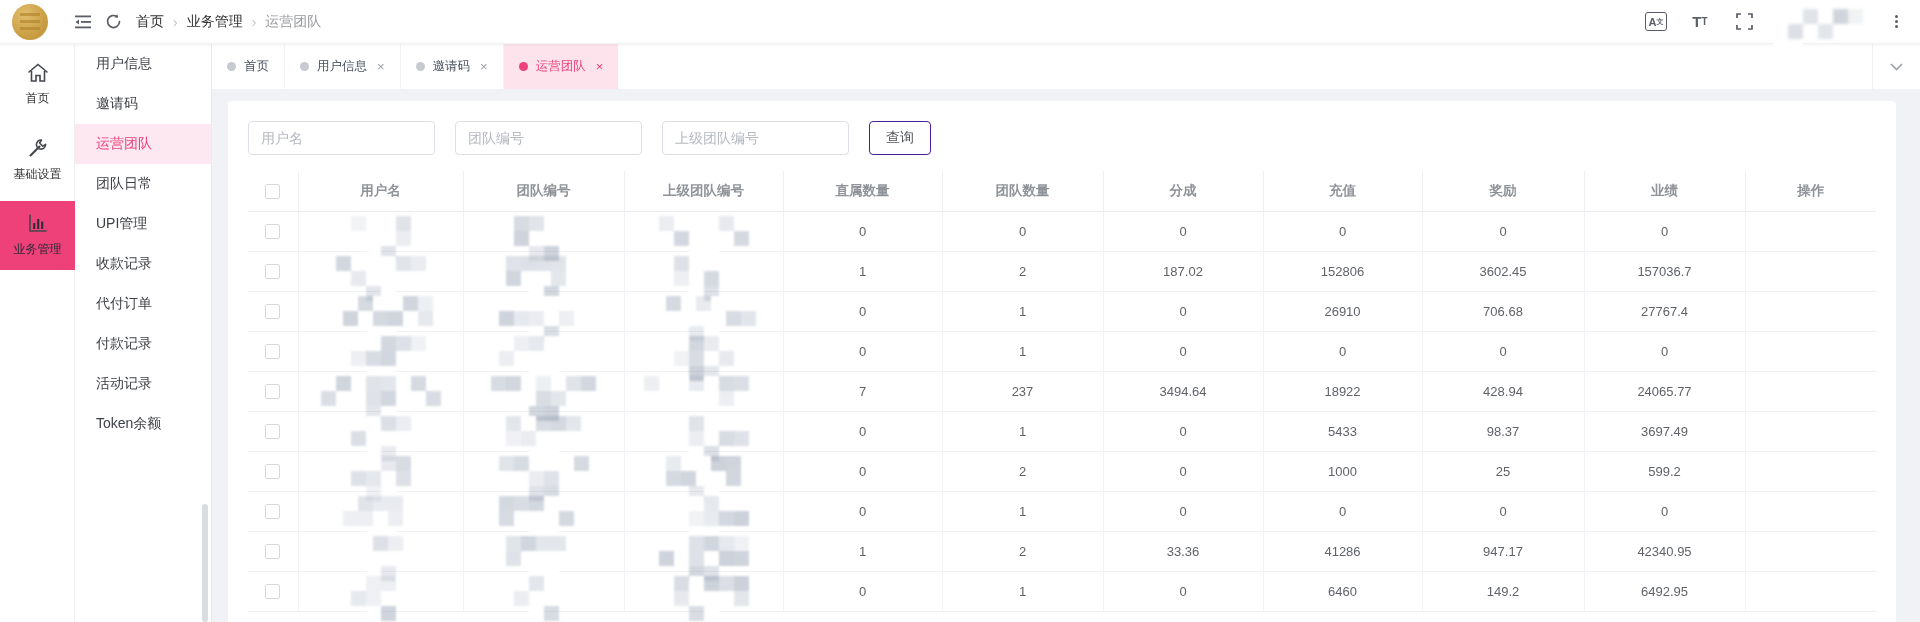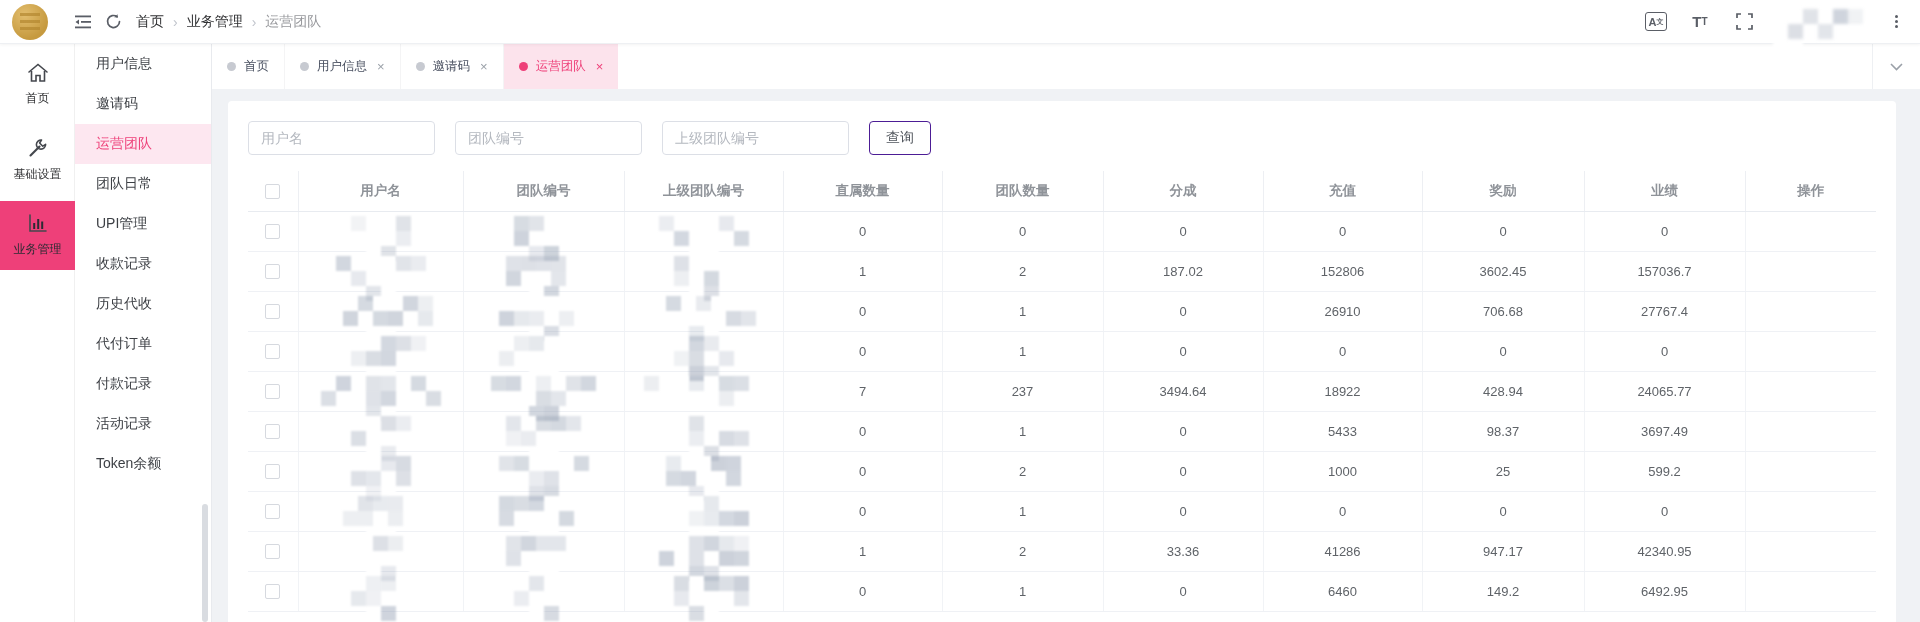--- a/index.html
+++ b/index.html
@@ -180,21 +180,20 @@
     </div>
 
   <div class="submenu" id="submenu">
     <div class="sm-scrollthumb"></div>
   <div class="sm-item">用户信息</div>
       <div class="sm-item">邀请码</div>
       <div class="sm-item active">运营团队</div>
       <div class="sm-item">团队日常</div>
       <div class="sm-item">UPI管理</div>
       <div class="sm-item">收款记录</div>
-      <div class="sm-item">历史代收</div>
       <div class="sm-item">代付订单</div>
       <div class="sm-item">付款记录</div>
       <div class="sm-item">活动记录</div>
       <div class="sm-item">Token余额</div>
     </div>
 
   <div class="main">
     <div class="tabsbar" id="tabsbar">
       <div class="tab">
           <span class="dot"></span>

